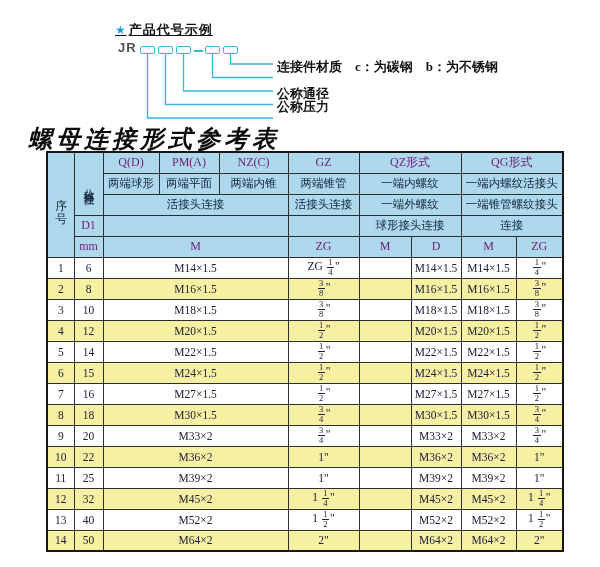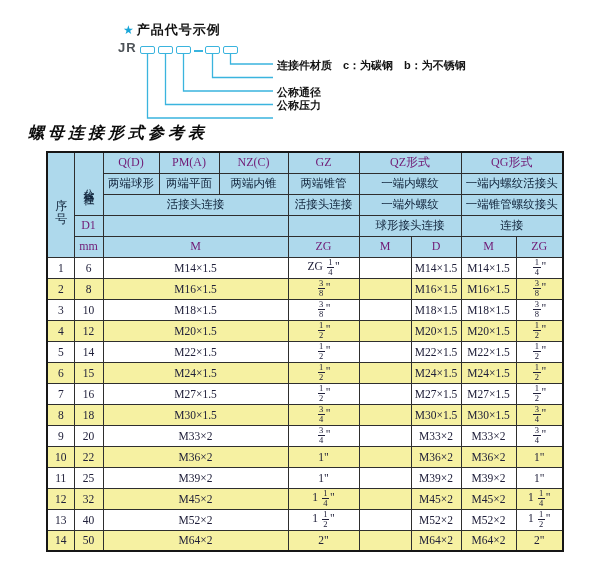--- a/index.html
+++ b/index.html
@@ -2,34 +2,34 @@
 <html><head>
 <meta charset="utf-8">
 <style>
   * { margin:0; padding:0; box-sizing:border-box; }
   html,body { width:600px; height:567px; background:#fff; overflow:hidden;
     font-family:"Liberation Serif","DejaVu Serif",serif; }
   #stage { position:relative; width:600px; height:567px; background:#fff; }
 
   
   #diagram { position:absolute; left:0; top:0; width:600px; height:150px; }
-  .diag-heading { position:absolute; left:123px; top:21px; font-size:13px; font-weight:700;
-    color:#111; font-family:"Liberation Sans","DejaVu Sans",sans-serif; letter-spacing:1px; }
+  .diag-heading { position:absolute; left:115px; top:21px; font-size:13px; font-weight:700;
+    color:#111; font-family:"Liberation Sans","DejaVu Sans",sans-serif; letter-spacing:1px;text-decoration:underline; }
   .diag-heading .star { color:#18a6d8; margin-right:2px; font-size:12px; }
   .code-prefix { position:absolute; left:118px; top:40px; font-size:13px; font-weight:700;
     color:#4d5257; font-family:"Liberation Sans","DejaVu Sans",sans-serif; letter-spacing:1px; }
   .code-box { position:absolute; top:46px; width:15px; height:8px;
     border:1.4px solid #3ab4de; border-radius:2px; background:#fff; }
   .code-dash { position:absolute; top:50px; width:9px; height:2px; background:#3ab4de; }
   #diag-lines { position:absolute; left:0; top:0; width:600px; height:150px; }
-  .diag-label { position:absolute; left:277px; height:14px; font-size:11px; font-weight:700;
-    color:#141414; font-family:Liberation Sans, sans-serif; white-space:nowrap; }
+  .diag-label { position:absolute; left:277px; height:14px; font-size:13px; font-weight:700;
+    color:#141414; font-family:Liberation Serif, serif; white-space:nowrap; }
 
   
-  .table-title { position:absolute; left:28px; top:123px; font-size:16px; font-weight:700;
+  .table-title { position:absolute; left:28px; top:123px; font-size:24px; font-weight:700;
     font-style:italic; color:#0c0c0c; letter-spacing:4px;
     font-family:Liberation Serif, serif; }
 
   
   #ref-table { position:absolute; left:46px; top:151px; width:516px;
     border-collapse:collapse; table-layout:fixed; }
   #ref-table th, #ref-table td { border:1px solid #2e2e2e; text-align:center;
     vertical-align:middle; padding:0; height:21px; overflow:hidden; }
   #ref-table { border:2px solid #161616; }
   #ref-table thead th { background:#aed9ec; font-weight:400; color:#10233a; font-size:11.5px; }

